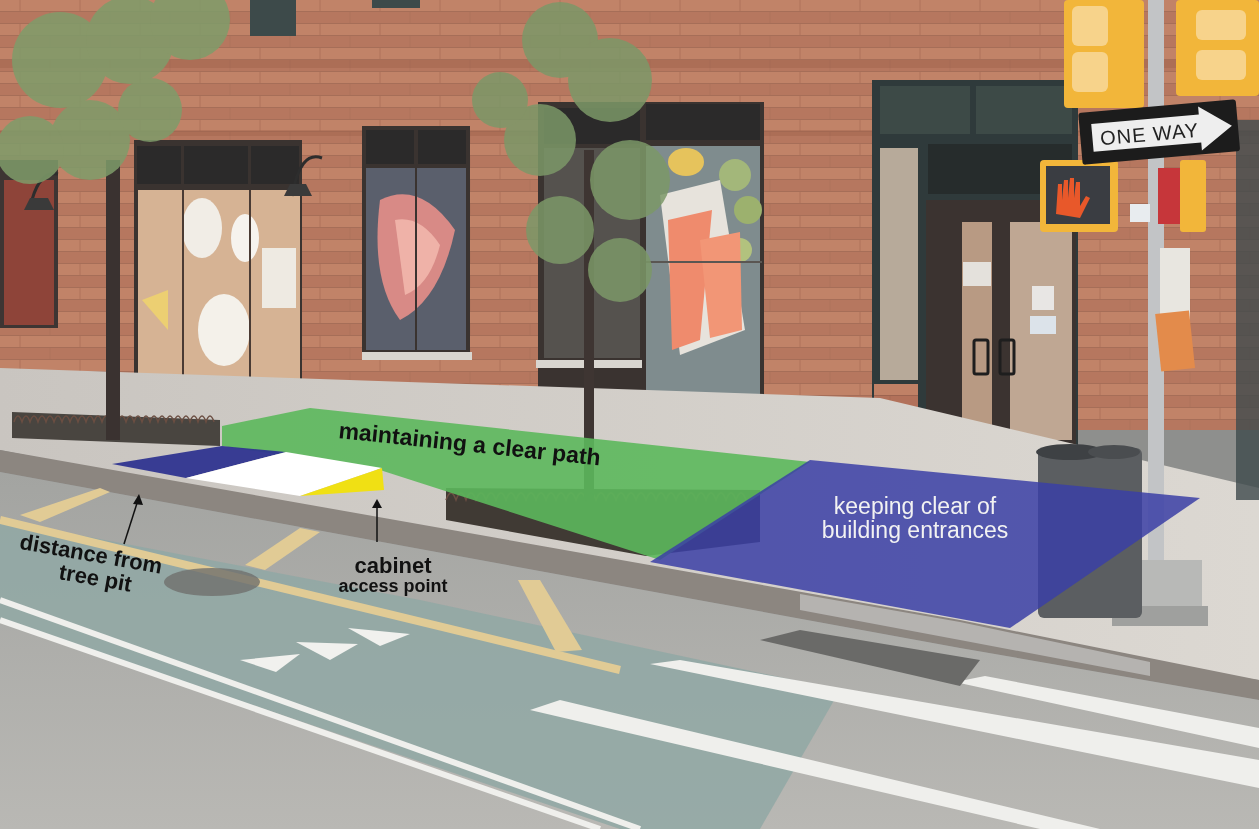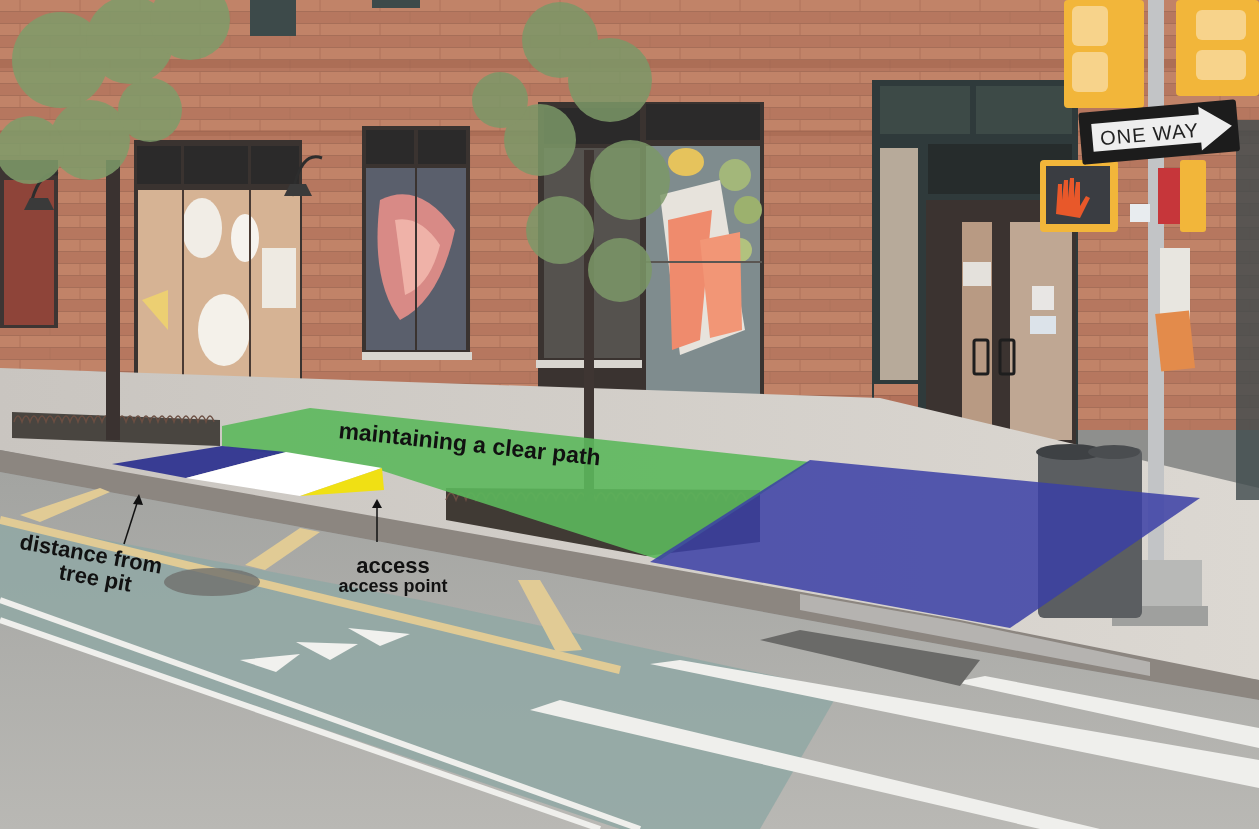--- a/index.html
+++ b/index.html
@@ -215,24 +215,28 @@
     <g transform="rotate(-5 1160 130)">
       <rect x="1080" y="106" width="158" height="52" fill="#1c1c1c" rx="3"></rect>
       <polygon points="1092,118 1200,118 1200,110 1232,132 1200,154 1200,146 1092,146" fill="#eeeeee"></polygon>
     </g>
   </svg>
 
   <div class="label dark sign-text" style="left:1100px; top:124px; font-size:20px; font-weight:normal; letter-spacing:1px; transform:rotate(-5deg); color:#222;">ONE WAY</div>
 
   <div class="label dark" style="left:340px; top:418px; font-size:23px; transform:rotate(6deg); transform-origin:left top;">maintaining a clear path</div>
 
+  <div style="position:absolute; left:790px; top:494px; width:250px; text-align:center;">
+    <div class="label light" style="position:static; font-size:23px;">keeping clear of</div>
+    <div class="label light" style="position:static; font-size:23px;">building entrances</div>
+  </div>
 
   <div style="position:absolute; left:22px; top:530px; transform:rotate(10deg); transform-origin:left top;">
     <div class="label dark" style="position:static; font-size:22px;">distance from</div>
     <div class="label dark" style="position:static; font-size:22px; padding-left:44px;">tree pit</div>
   </div>
 
   <div style="position:absolute; left:318px; top:554px; width:150px; text-align:center;">
-    <div class="label dark" style="position:static; font-size:22px;">access</div>
+    <div class="label dark" style="position:static; font-size:22px;">cabinet</div>
     <div class="label dark" style="position:static; font-size:18px;">access point</div>
   </div>
 
 </div>
 
 </body></html>

